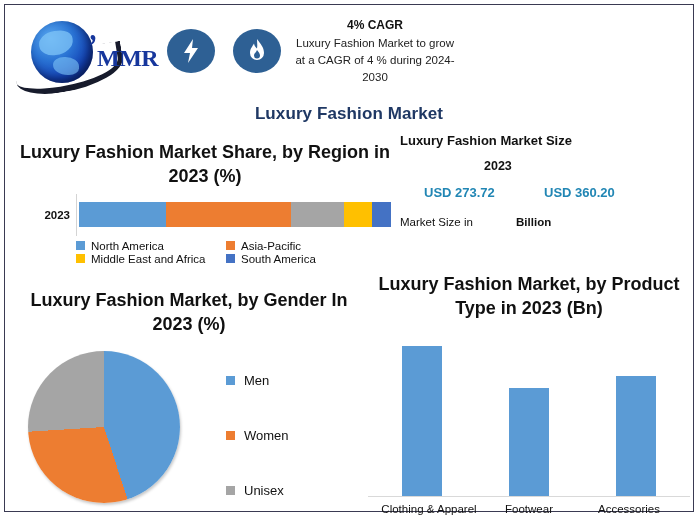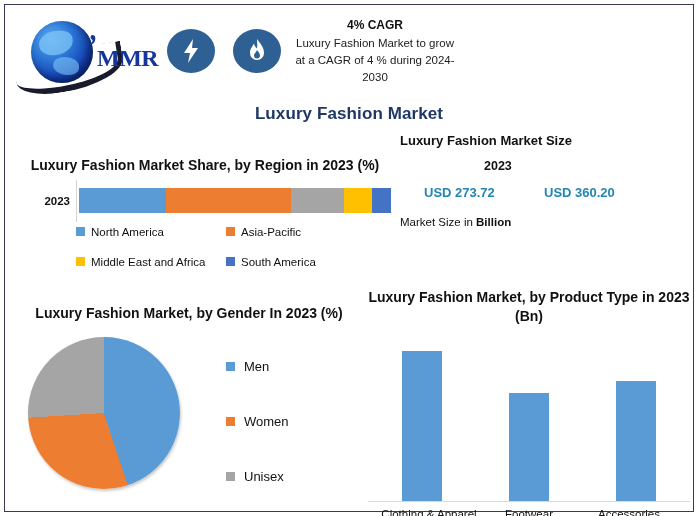--- a/index.html
+++ b/index.html
@@ -89,49 +89,49 @@
   .main-title{
     position:absolute;left:0;top:104px;width:698px;
     text-align:center;
     font-size:17px;font-weight:bold;color:#1f3864;
     letter-spacing:.1px;
   }
 
   
   .region-panel{position:absolute;left:14px;top:140px;width:382px;}
   .chart-title{
-    font-size:14px;font-weight:bold;color:#111;text-align:center;line-height:1.35;margin-top:16px;
+    font-size:18px;font-weight:bold;color:#111;text-align:center;line-height:1.35;
   }
   .bar-row{position:relative;margin-top:11px;height:30px;display:flex;align-items:center;}
   .bar-cat{
     width:56px;text-align:right;padding-right:9px;
     font-size:11.5px;font-weight:bold;color:#111;flex:none;
   }
   .bar-axis{
     position:absolute;left:62px;top:-6px;bottom:-6px;width:1px;background:#d4d4d4;
   }
   .stack{height:25px;flex:1;display:flex;overflow:hidden;margin-right:5px;}
   .seg{height:100%;}
   .region-legend{
     margin-top:10px;margin-left:62px;
     display:grid;grid-template-columns:150px 170px;
-    row-gap:18px;
+    row-gap:1px;
   }
   .lg{display:flex;align-items:center;font-size:11.5px;color:#111;}
   .sw{width:9px;height:9px;margin-right:6px;flex:none;}
 
   
   .size-panel{position:absolute;left:400px;top:133px;width:288px;text-align:left;}
   .size-title{font-size:13px;font-weight:bold;color:#111;}
   .size-years{display:flex;justify-content:center;margin-top:11px;}
   .size-years>div{width:120px;font-size:12.5px;font-weight:bold;color:#111;}
   .size-vals{display:flex;justify-content:center;margin-top:12px;}
   .size-vals>div{width:120px;font-size:13px;font-weight:bold;color:#2186b4;}
   .size-note{margin-top:16px;font-size:11.5px;color:#111;}
-  .size-note b{font-weight:bold;}
+  .size-note b{font-weight:bold;margin-left:40px;}
 
   
   .gender-panel{position:absolute;left:14px;top:288px;width:350px;}
   .pie-area{position:relative;margin-top:8px;height:168px;}
   .pie{
     position:absolute;left:14px;top:6px;width:152px;height:152px;border-radius:50%;
     box-shadow:1px 2px 3px rgba(0,0,0,.22);
   }
   .pie-legend{position:absolute;left:212px;top:8px;width:130px;}
   .pie-legend .lg{height:55px;font-size:13px;}

